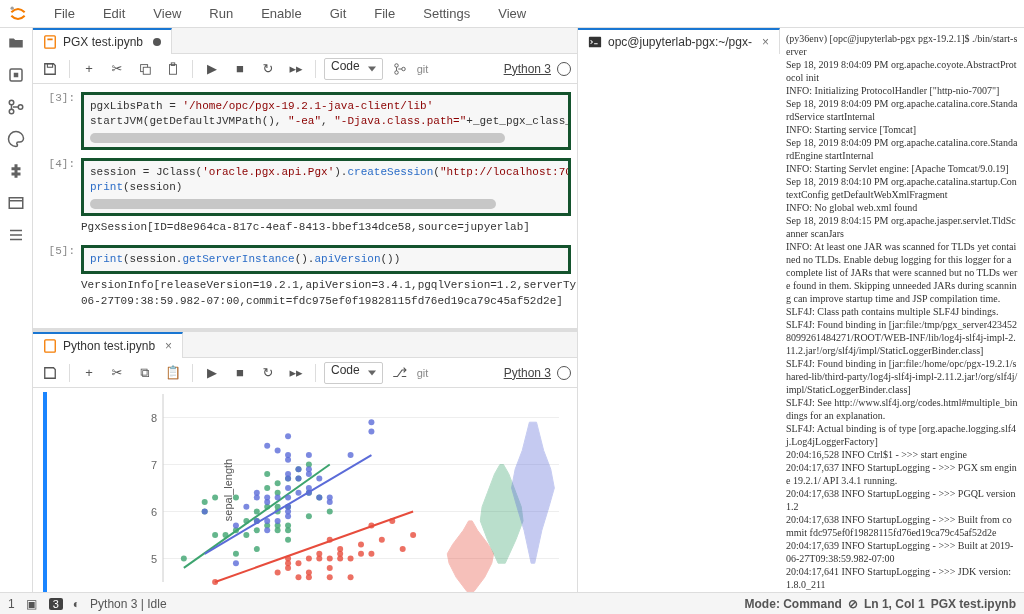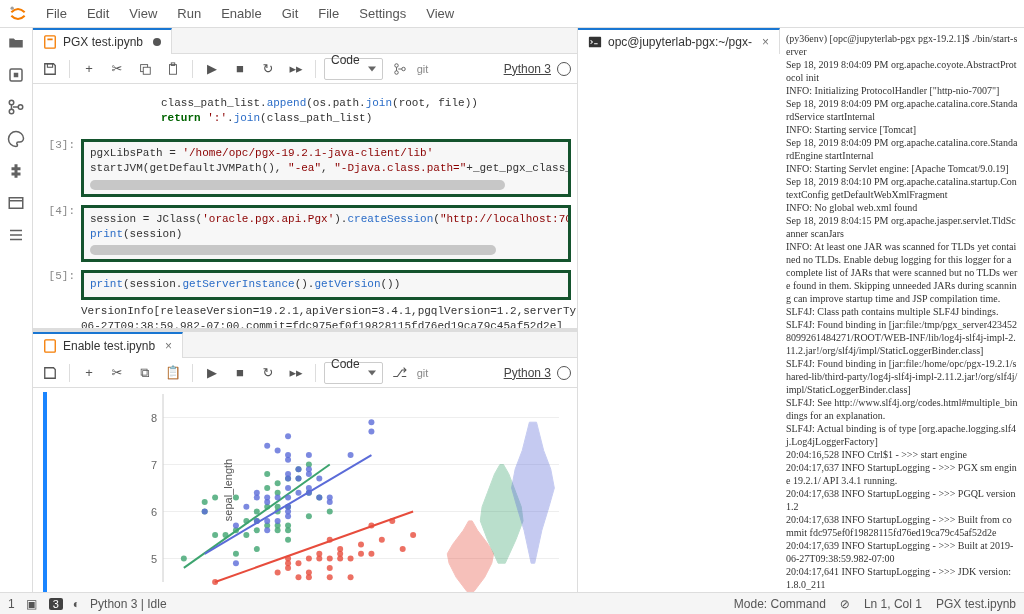--- a/index.html
+++ b/index.html
@@ -1,36 +1,36 @@
 <!DOCTYPE html>
 <html><head>
 <meta charset="utf-8">
 <style>
 * { box-sizing: border-box; margin: 0; padding: 0; }
 body { font-family: Arial, Helvetica, sans-serif; font-size: 13px; color: #333; background: #fff; overflow: hidden; }
 .app { display: flex; flex-direction: column; width: 1024px; height: 614px; }
-.menubar { display: flex; align-items: center; height: 28px; border-bottom: 1px solid #ddd; padding: 0 8px; gap: 4px; background: #fff; }
+.menubar { display: flex; align-items: center; height: 28px; border-bottom: 1px solid #ddd; padding: 0 8px; gap: 12px; background: #fff; }
 .menubar .logo { width: 20px; height: 20px; display: flex; align-items: center; justify-content: center; margin-right: 6px; }
 .menubar .menu-item { padding: 2px 8px; font-size: 13px; color: #555; cursor: pointer; }
 .main-row { display: flex; flex: 1; min-height: 0; }
 .leftbar { width: 33px; background: #fff; border-right: 1px solid #ddd; display: flex; flex-direction: column; align-items: center; padding-top: 6px; gap: 14px; }
 .leftbar .lb-icon { width: 18px; height: 18px; display: flex; align-items: center; justify-content: center; color: #616161; font-size: 14px; cursor: pointer; }
 .leftbar .lb-icon svg { width: 18px; height: 18px; fill: #616161; }
 .panels { flex: 1; display: flex; min-width: 0; }
 .left-panel { width: 545px; display: flex; flex-direction: column; border-right: 1px solid #ddd; }
 .right-panel { flex: 1; display: flex; flex-direction: row; min-width: 0; }
 .tabs-row { display: flex; align-items: center; height: 26px; border-bottom: 1px solid #ddd; background: #f5f5f5; }
 .tab { display: flex; align-items: center; height: 26px; padding: 0 10px; background: #fff; border-right: 1px solid #ddd; border-top: 2px solid #1976d2; font-size: 12px; gap: 6px; cursor: pointer; }
 .tab .dirty-dot { width: 8px; height: 8px; border-radius: 50%; background: #555; margin-left: 4px; }
 .tab .close-x { color: #777; font-size: 12px; margin-left: 4px; cursor: pointer; }
 .nb-icon { width: 14px; height: 14px; display: inline-flex; align-items: center; justify-content: center; }
 .toolbar { display: flex; align-items: center; height: 30px; border-bottom: 1px solid #ddd; padding: 0 6px; gap: 6px; background: #fff; }
 .tb-btn { width: 22px; height: 22px; display: flex; align-items: center; justify-content: center; cursor: pointer; color: #555; font-size: 13px; border-radius: 2px; }
 .tb-sep { width: 1px; height: 18px; background: #ddd; margin: 0 2px; }
-.tb-select { height: 22px; border: 1px solid #ccc; border-radius: 2px; font-size: 12px; padding: 0 22px 12px 6px; background: #fff; position: relative; display: flex; align-items: flex-end; cursor: pointer; }
+.tb-select { height: 22px; border: 1px solid #ccc; border-radius: 2px; font-size: 12px; padding: 0 22px 12px 6px; background: #fff; position: relative; display: flex; align-items: flex-start; cursor: pointer; }
 .tb-select::after { content: ''; position: absolute; right: 6px; top: 50%; width: 0; height: 0; border-left: 4px solid transparent; border-right: 4px solid transparent; border-top: 5px solid #666; transform: translateY(-50%); }
 .toolbar .right { margin-left: auto; display: flex; align-items: center; gap: 6px; color: #444; font-size: 12px; text-decoration: underline; }
 .kernel-dot { width: 14px; height: 14px; border: 1.5px solid #555; border-radius: 50%; }
 .nb-content { flex: 1; overflow: hidden; background: #fff; font-family: Menlo, Consolas, "Courier New", monospace; font-size: 11px; padding: 4px 0; }
 .cell { display: flex; position: relative; }
 .prompt { width: 48px; text-align: right; padding: 4px 6px 0 0; color: #888; flex-shrink: 0; }
 .cell-body { flex: 1; padding: 4px 6px 4px 0; min-width: 0; }
 .code-area { border: 3px solid #14532d; background: #f7f7f7; padding: 4px 6px; white-space: pre; overflow: hidden; position: relative; line-height: 1.4; }
 .code-area.noborder { border: none; background: transparent; }
 .scroll-thumb { height: 10px; background: #c7c7c7; border-radius: 5px; margin-top: 3px; }
@@ -40,21 +40,21 @@
 .c-fn { color: #2a6cc7; }
 .splitter { height: 4px; background: #ddd; cursor: row-resize; }
 .plot-area { flex: 1; display: flex; overflow: hidden; }
 .plot-blue-bar { width: 4px; background: #1a85ff; margin: 4px 0 0 10px; }
 .plot-chart { flex: 1; position: relative; margin: 0 8px; }
 .chart-svg { width: 100%; height: 100%; }
 .y-label { position: absolute; left: 72px; top: 50%; transform: translateY(-50%) rotate(-90deg); transform-origin: center; font-size: 11px; color: #555; }
 .terminal { flex: 1; background: #fff; color: #333; font-family: Liberation Serif, serif; font-size: 10px; line-height: 1.3; padding: 4px 6px; white-space: pre-wrap; overflow: hidden; word-break: break-all; }
 .statusbar { height: 22px; border-top: 1px solid #ddd; display: flex; align-items: center; padding: 0 8px; gap: 10px; font-size: 12px; color: #555; background: #f5f5f5; }
 .statusbar .sb-box { background: #414141; color: #fff; padding: 0 4px; border-radius: 2px; font-size: 11px; }
-.statusbar .right { margin-left: auto; display: flex; align-items: center; gap: 14px; }
+.statusbar .right { margin-left: auto; display: flex; align-items: center; gap: 6px; font-weight: bold; }
 </style>
 </head>
 <body>
 
 <div class="app">
 
   <div class="menubar">
     <div class="logo">
       <svg viewBox="0 0 24 24">
           <circle cx="5" cy="5" r="2" fill="#9e9e9e"></circle>
@@ -174,59 +174,53 @@
               </svg>
             </div>
           <div class="tb-btn" style="width:auto;font-size:11px;color:#888">git</div>
           <div class="right">
             <span>Python 3</span>
             <span class="kernel-dot"></span>
           </div>
         </div>
         <div class="nb-content" style="height:244px;flex:none;">
           <div class="cell">
-            <div class="prompt"></div>
-            <div class="cell-body">
-              <div class="code-area noborder" style="padding-left:80px">class_path_list.<span class="c-fn">append</span>(os.path.<span class="c-fn">join</span>(root, file))
-<span class="c-kw">return</span> <span class="c-str">':'</span>.<span class="c-fn">join</span>(class_path_list)</div>
-            </div>
-          </div>
-          <div class="cell">
             <div class="prompt">[3]:</div>
             <div class="cell-body">
               <div class="code-area">pgxLibsPath = <span class="c-str">'/home/opc/pgx-19.2.1-java-client/lib'</span>
 startJVM(getDefaultJVMPath(), <span class="c-str">"-ea"</span>, <span class="c-str">"-Djava.class.path="</span>+_get_pgx_class_path(pgxLibsPa<div class="scroll-thumb" style="width:88%"></div></div>
             </div>
           </div>
           <div class="cell">
             <div class="prompt">[4]:</div>
             <div class="cell-body">
               <div class="code-area">session = JClass(<span class="c-str">'oracle.pgx.api.Pgx'</span>).<span class="c-fn">createSession</span>(<span class="c-str">"http://localhost:7007/"</span>, <br><span class="c-fn">print</span>(session)<div class="scroll-thumb" style="width:86%"></div></div>
+              <div class="out-text">PgxSession[ID=d8e964ca-817c-4eaf-8413-bbef134dce58,source=jupyerlab]</div>
             </div>
           </div>
           <div class="cell">
             <div class="prompt">[5]:</div>
             <div class="cell-body">
-              <div class="code-area"><span class="c-fn">print</span>(session.<span class="c-fn">getServerInstance</span>().<span class="c-fn">getVersion</span>())</div>
+              <div class="code-area"><span class="c-fn">print</span>(session.<span class="c-fn">getServerInstance</span>().<span class="c-fn">apiVersion</span>())</div>
               <div class="out-text">VersionInfo[releaseVersion=19.2.1,apiVersion=3.4.1,pgqlVersion=1.2,serverType=sm,build=2019-06-27T09:38:59.982-07:00,commit=fdc975ef0f19828115fd76ed19ca79c45af52d2e]</div>
             </div>
           </div>
 
         </div>
 
         <div class="splitter"></div>
 
         <div class="tabs-row">
           <div class="tab">
             <span class="nb-icon">
                 <svg viewBox="0 0 16 16">
                   <rect x="2" y="1" width="12" height="14" rx="1" fill="none" stroke="#f57c00" stroke-width="1.5"></rect>
                 </svg>
               </span>
-            <span>Enable test.ipynb</span>
+            <span>Python test.ipynb</span>
             <span class="close-x">×</span>
           </div>
         </div>
         <div class="toolbar">
           <div class="tb-btn">
               <svg viewBox="0 0 16 16" width="14" height="14">
                 <path d="M2 2h10l2 2v10H2z" fill="none" stroke="#555" stroke-width="1.5"></path>
               </svg>
             </div>
           <div class="tb-sep"></div>

